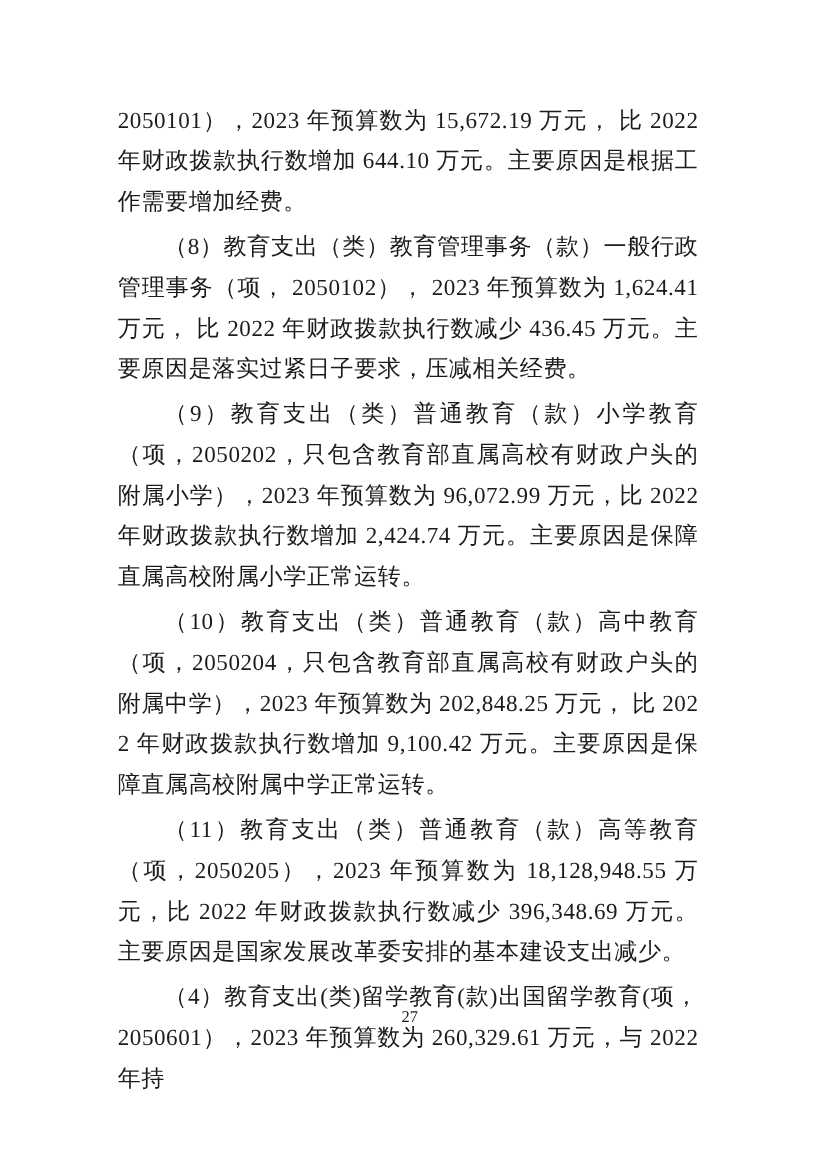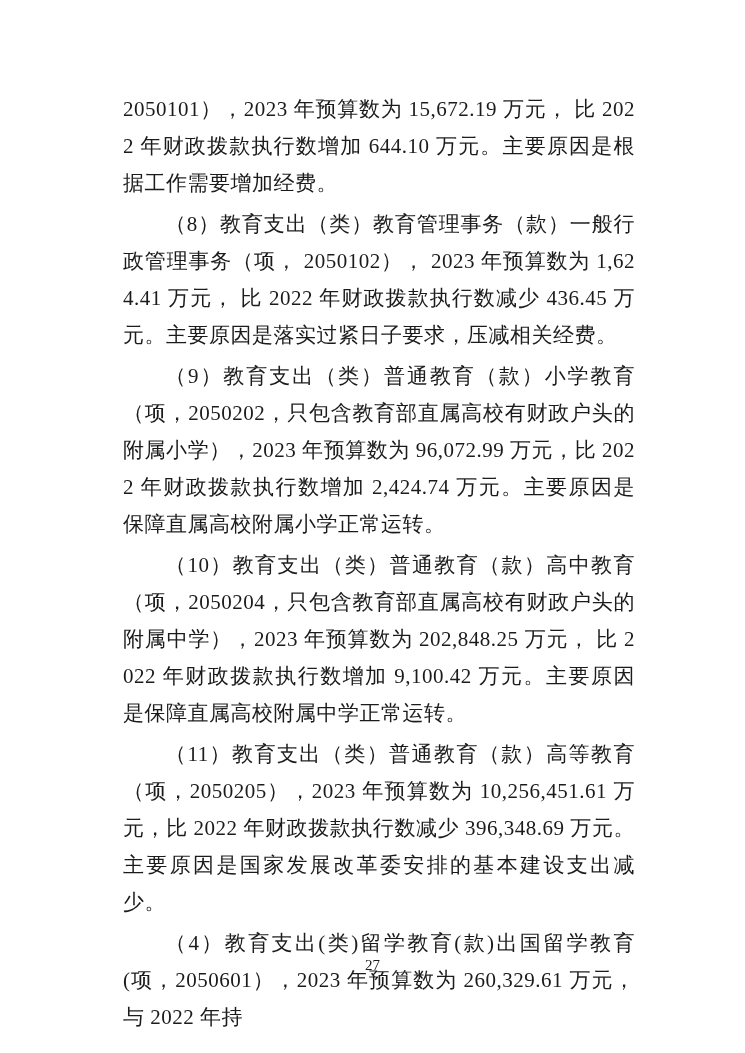--- a/index.html
+++ b/index.html
@@ -16,49 +16,49 @@
     font-family: "Liberation Serif", "DejaVu Serif", serif;
     color: #1b1b1b;
   }
   .content {
     position: absolute;
     left: 107px;
     top: 91px;
     width: 528px;
   }
   .para {
-    margin: 0 0 4px 16px;
+    margin: 0 0 4px 0;
     font-size: 21px;
     line-height: 37px;
     text-align: justify;
     text-justify: inter-ideograph;
     letter-spacing: 0.5px;
     word-break: break-all;
   }
   .para.indent {
     text-indent: 42px;
   }
   .page-number {
     position: absolute;
     left: 0;
-    top: 956px;
+    top: 916px;
     width: 100%;
     text-align: center;
     font-size: 15px;
     line-height: 18px;
     color: #1b1b1b;
   }
 </style>
 </head>
 <body>
 
 <div class="page">
   <div class="content">
     <p class="para">2050101），2023 年预算数为 15,672.19 万元， 比 2022 年财政拨款执行数增加 644.10 万元。主要原因是根据工作需要增加经费。</p>
     <p class="para indent">（8）教育支出（类）教育管理事务（款）一般行政管理事务（项， 2050102）， 2023 年预算数为 1,624.41 万元， 比 2022 年财政拨款执行数减少 436.45 万元。主要原因是落实过紧日子要求，压减相关经费。</p>
     <p class="para indent">（9）教育支出（类）普通教育（款）小学教育（项，2050202，只包含教育部直属高校有财政户头的附属小学），2023 年预算数为 96,072.99 万元，比 2022 年财政拨款执行数增加 2,424.74 万元。主要原因是保障直属高校附属小学正常运转。</p>
     <p class="para indent">（10）教育支出（类）普通教育（款）高中教育（项，2050204，只包含教育部直属高校有财政户头的附属中学），2023 年预算数为 202,848.25 万元， 比 2022 年财政拨款执行数增加 9,100.42 万元。主要原因是保障直属高校附属中学正常运转。</p>
-    <p class="para indent">（11）教育支出（类）普通教育（款）高等教育（项，2050205），2023 年预算数为 10,256,451.61 万元，比 2022 年财政拨款执行数减少 396,348.69 万元。主要原因是国家发展改革委安排的基本建设支出减少。</p>
+    <p class="para indent">（11）教育支出（类）普通教育（款）高等教育（项，2050205），2023 年预算数为 18,128,948.55 万元，比 2022 年财政拨款执行数减少 396,348.69 万元。主要原因是国家发展改革委安排的基本建设支出减少。</p>
     <p class="para indent">（4）教育支出(类)留学教育(款)出国留学教育(项，2050601），2023 年预算数为 260,329.61 万元，与 2022 年持</p>
   </div>
 
   <div class="page-number">27</div>
 </div>
 
 </body></html>

